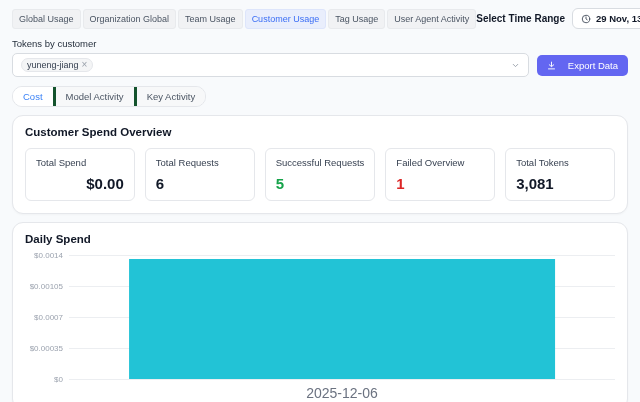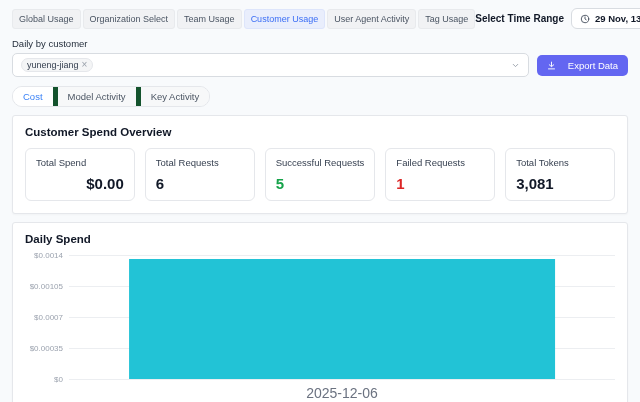--- a/index.html
+++ b/index.html
@@ -36,26 +36,26 @@
   }
   .tag-close { color:#9aa1ab; font-size:10px; cursor:pointer; line-height:1; }
   .select-chevron { margin-left:auto; display:flex; align-items:center; }
   .export-btn {
     display:flex; align-items:center; gap:12px; background:#6366f1; color:#fff; border:none;
     border-radius:5px; padding:5px 10px; font-size:9.5px; cursor:pointer; font-family:inherit; white-space:nowrap;
   }
   .view-tabs { display:inline-flex; margin:9px 12px 0 12px; border:1px solid #e5e7eb; border-radius:10px; overflow:hidden; }
   .sub-tab {
     font-size:9.5px; padding:4px 10px; background:#f7f8f9; color:#4b5563; border:none;
-    border-left:5px solid #14532d; cursor:pointer; font-family:inherit;
+    border-left:3px solid #14532d; cursor:pointer; font-family:inherit;
   }
   .sub-tab:first-child { border-left:none; }
   .sub-tab.active { background:#fff; color:#3b82f6; }
   .card {
-    background:#fff; border:1px solid #e5e7eb; border-radius:3px; margin:8px 12px 0 12px;
+    background:#fff; border:1px solid #e5e7eb; border-radius:11px; margin:8px 12px 0 12px;
     box-shadow:0 1px 2px rgba(0,0,0,0.03);
   }
   .overview-card { padding:10px 12px 12px 12px; }
   .card-title { font-size:11.5px; font-weight:700; color:#111827; }
   .stats-row { display:grid; grid-template-columns:repeat(5,1fr); gap:10px; margin-top:10px; }
   .stat-card { border:1px solid #e5e7eb; border-radius:6px; padding:8px 10px; background:#fff; }
   .stat-label { font-size:9.5px; color:#374151; white-space:nowrap; }
   .stat-value { font-size:15px; font-weight:700; margin-top:7px; }
   .daily-card { padding:10px 12px 8px 12px; margin-bottom:8px; }
   .chart { display:flex; margin-top:10px; height:124px; }
@@ -69,43 +69,43 @@
   .x-label { flex:1; text-align:center; font-size:14px; color:#6b7280; }
 </style>
 </head>
 <body>
 
 
 
 <div class="topbar">
   <div class="nav-tabs">
       <button class="nav-tab">Global Usage</button>
-      <button class="nav-tab">Organization Select</button>
+      <button class="nav-tab">Organization Global</button>
       <button class="nav-tab">Team Usage</button>
       <button class="nav-tab active">Customer Usage</button>
+      <button class="nav-tab">Tag Usage</button>
       <button class="nav-tab">User Agent Activity</button>
-      <button class="nav-tab">Tag Usage</button>
     </div>
   <div class="timerange">
     <span class="timerange-label">Select Time Range</span>
     <button class="timerange-btn">
       <span style="display:flex;align-items:center;">
         <svg width="10" height="10" viewBox="0 0 24 24" fill="none" stroke="#374151" stroke-width="2" stroke-linecap="round">
             <circle cx="12" cy="12" r="9"></circle>
             <path d="M12 7v5l3 2"></path>
           </svg>
       </span>
       <span>29 Nov, 13:21 - 6 Dec, 13:21</span>
 
     </button>
   </div>
 </div>
 
 <div class="filter-section">
-  <div class="filter-label">Daily by customer</div>
+  <div class="filter-label">Tokens by customer</div>
   <div class="filter-row">
     <div class="customer-select">
       <span class="tag">
         <span>yuneng-jiang</span>
         <span class="tag-close">×</span>
       </span>
       <span class="select-chevron">
         <svg width="9" height="9" viewBox="0 0 24 24" fill="none" stroke="#9aa1ab" stroke-width="2.5" stroke-linecap="round">
             <path d="M6 9l6 6 6-6"></path>
           </svg>
@@ -139,21 +139,21 @@
       </div>
       <div class="stat-card">
         <div class="stat-label">Total Requests</div>
         <div class="stat-value" style="color: rgb(17, 24, 39);">6</div>
       </div>
       <div class="stat-card">
         <div class="stat-label">Successful Requests</div>
         <div class="stat-value" style="color: rgb(22, 163, 74);">5</div>
       </div>
       <div class="stat-card">
-        <div class="stat-label">Failed Requests</div>
+        <div class="stat-label">Failed Overview</div>
         <div class="stat-value" style="color: rgb(220, 38, 38);">1</div>
       </div>
       <div class="stat-card">
         <div class="stat-label">Total Tokens</div>
         <div class="stat-value" style="color: rgb(17, 24, 39);">3,081</div>
       </div>
     </div>
 </div>
 
 <div class="card daily-card">

